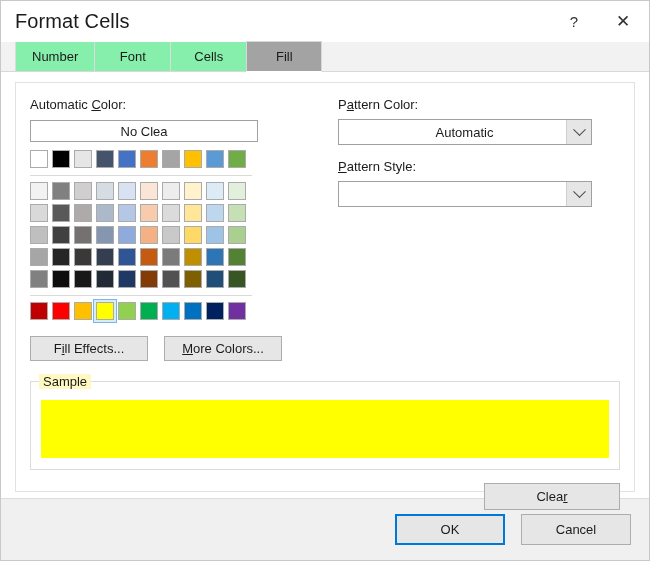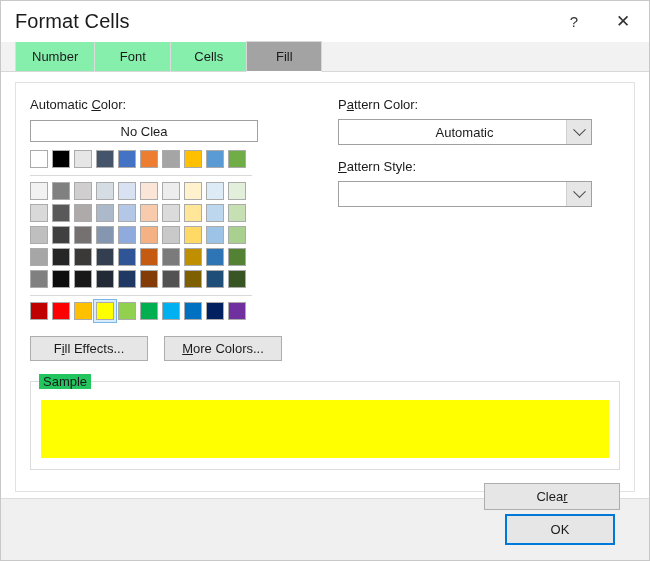--- a/index.html
+++ b/index.html
@@ -226,21 +226,21 @@
     right: 14px;
     top: 298px;
     height: 89px;
     border: 1px solid #dcdcdc;
     box-sizing: border-box;
   }
   .sample-legend {
     position: absolute;
     left: 8px;
     top: -8px;
-    background: #22c55e;
+    background: #fef9c3;
     padding: 0 4px;
     font-size: 13px;
     color: #1b1b1b;
   }
   .sample-swatch {
     position: absolute;
     left: 10px;
     top: 18px;
     right: 10px;
     height: 58px;
@@ -255,21 +255,21 @@
 
   
   .footer {
     flex: 0 0 62px;
     height: 62px;
     background: #f0f0f0;
     border-top: 1px solid #dcdcdc;
     display: flex;
     align-items: center;
     justify-content: flex-end;
-    padding-right: 34px;
+    padding-right: 18px;
     box-sizing: border-box;
     gap: 16px;
   }
   .btn.ok {
     width: 110px;
     height: 31px;
     border: 2px solid #0078d7;
     background: #e6e6e6;
   }
   .btn.cancel {
@@ -443,15 +443,16 @@
             <u class="mnem">r</u>
             <span></span>
           </div>
       </div>
 
     </div>
   </div>
 
   <div class="footer">
     <div class="btn ok" style="border-color: rgb(0, 120, 215);">OK</div>
+    <div class="btn cancel">Cancel</div>
   </div>
 
 </div>
 
 </body></html>

